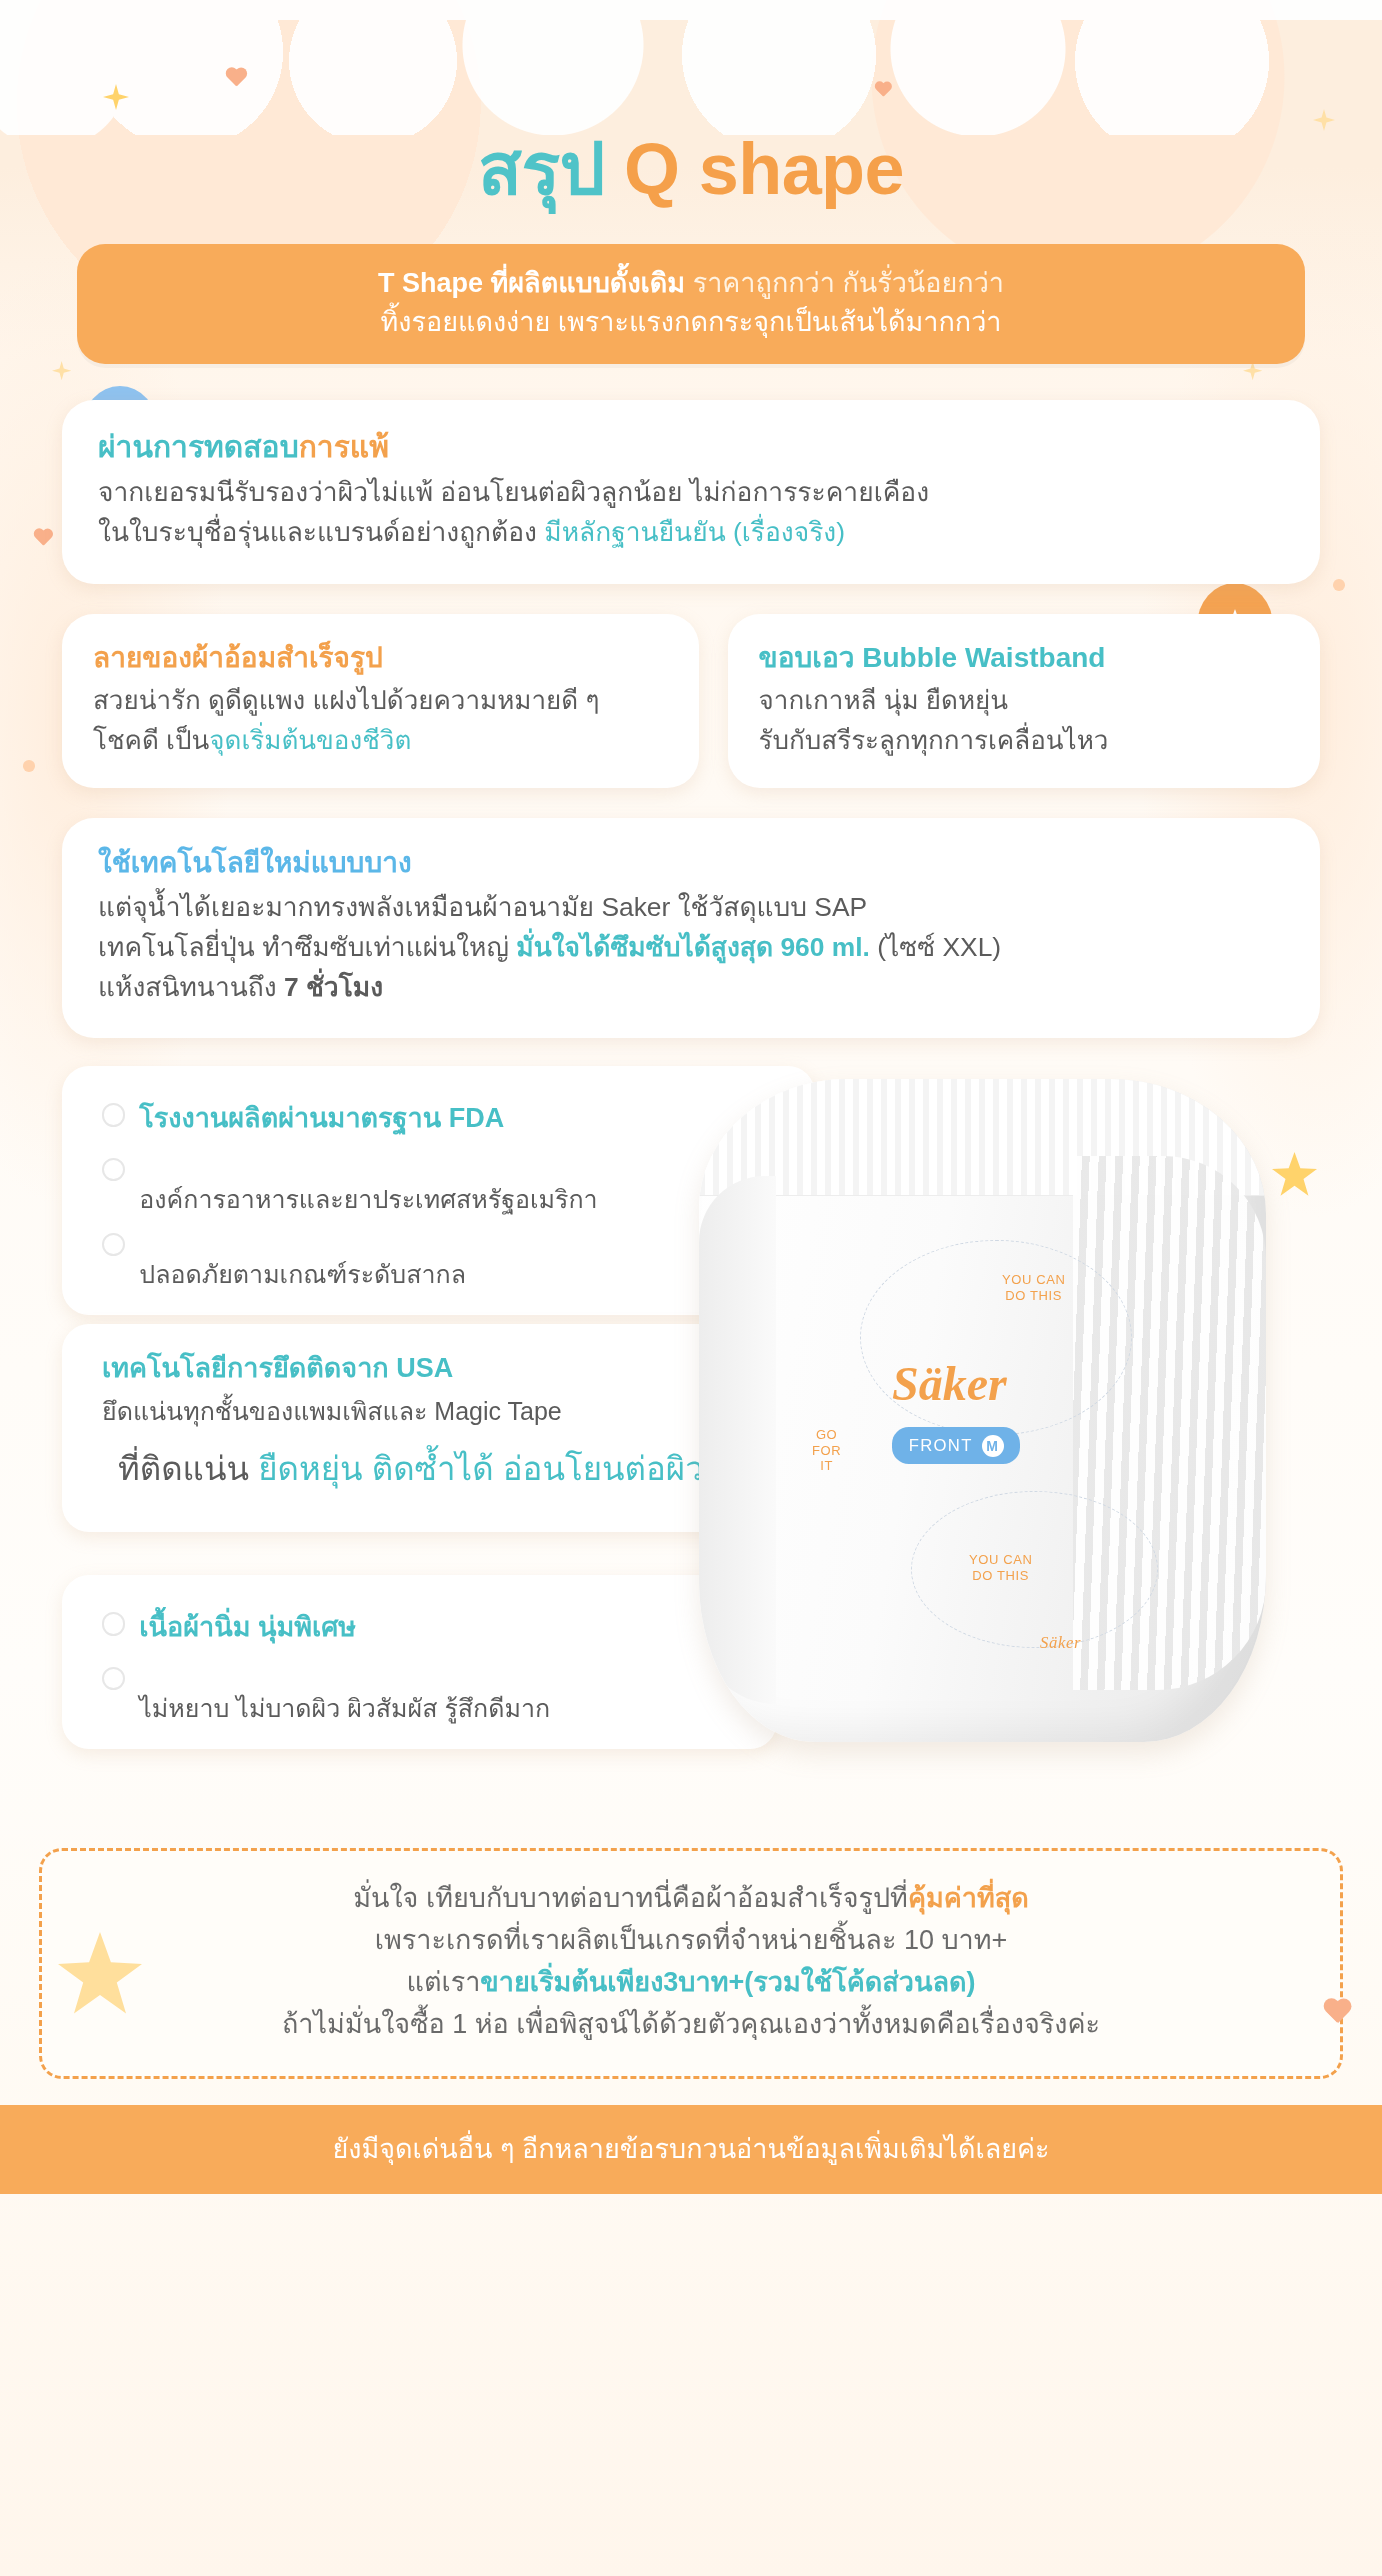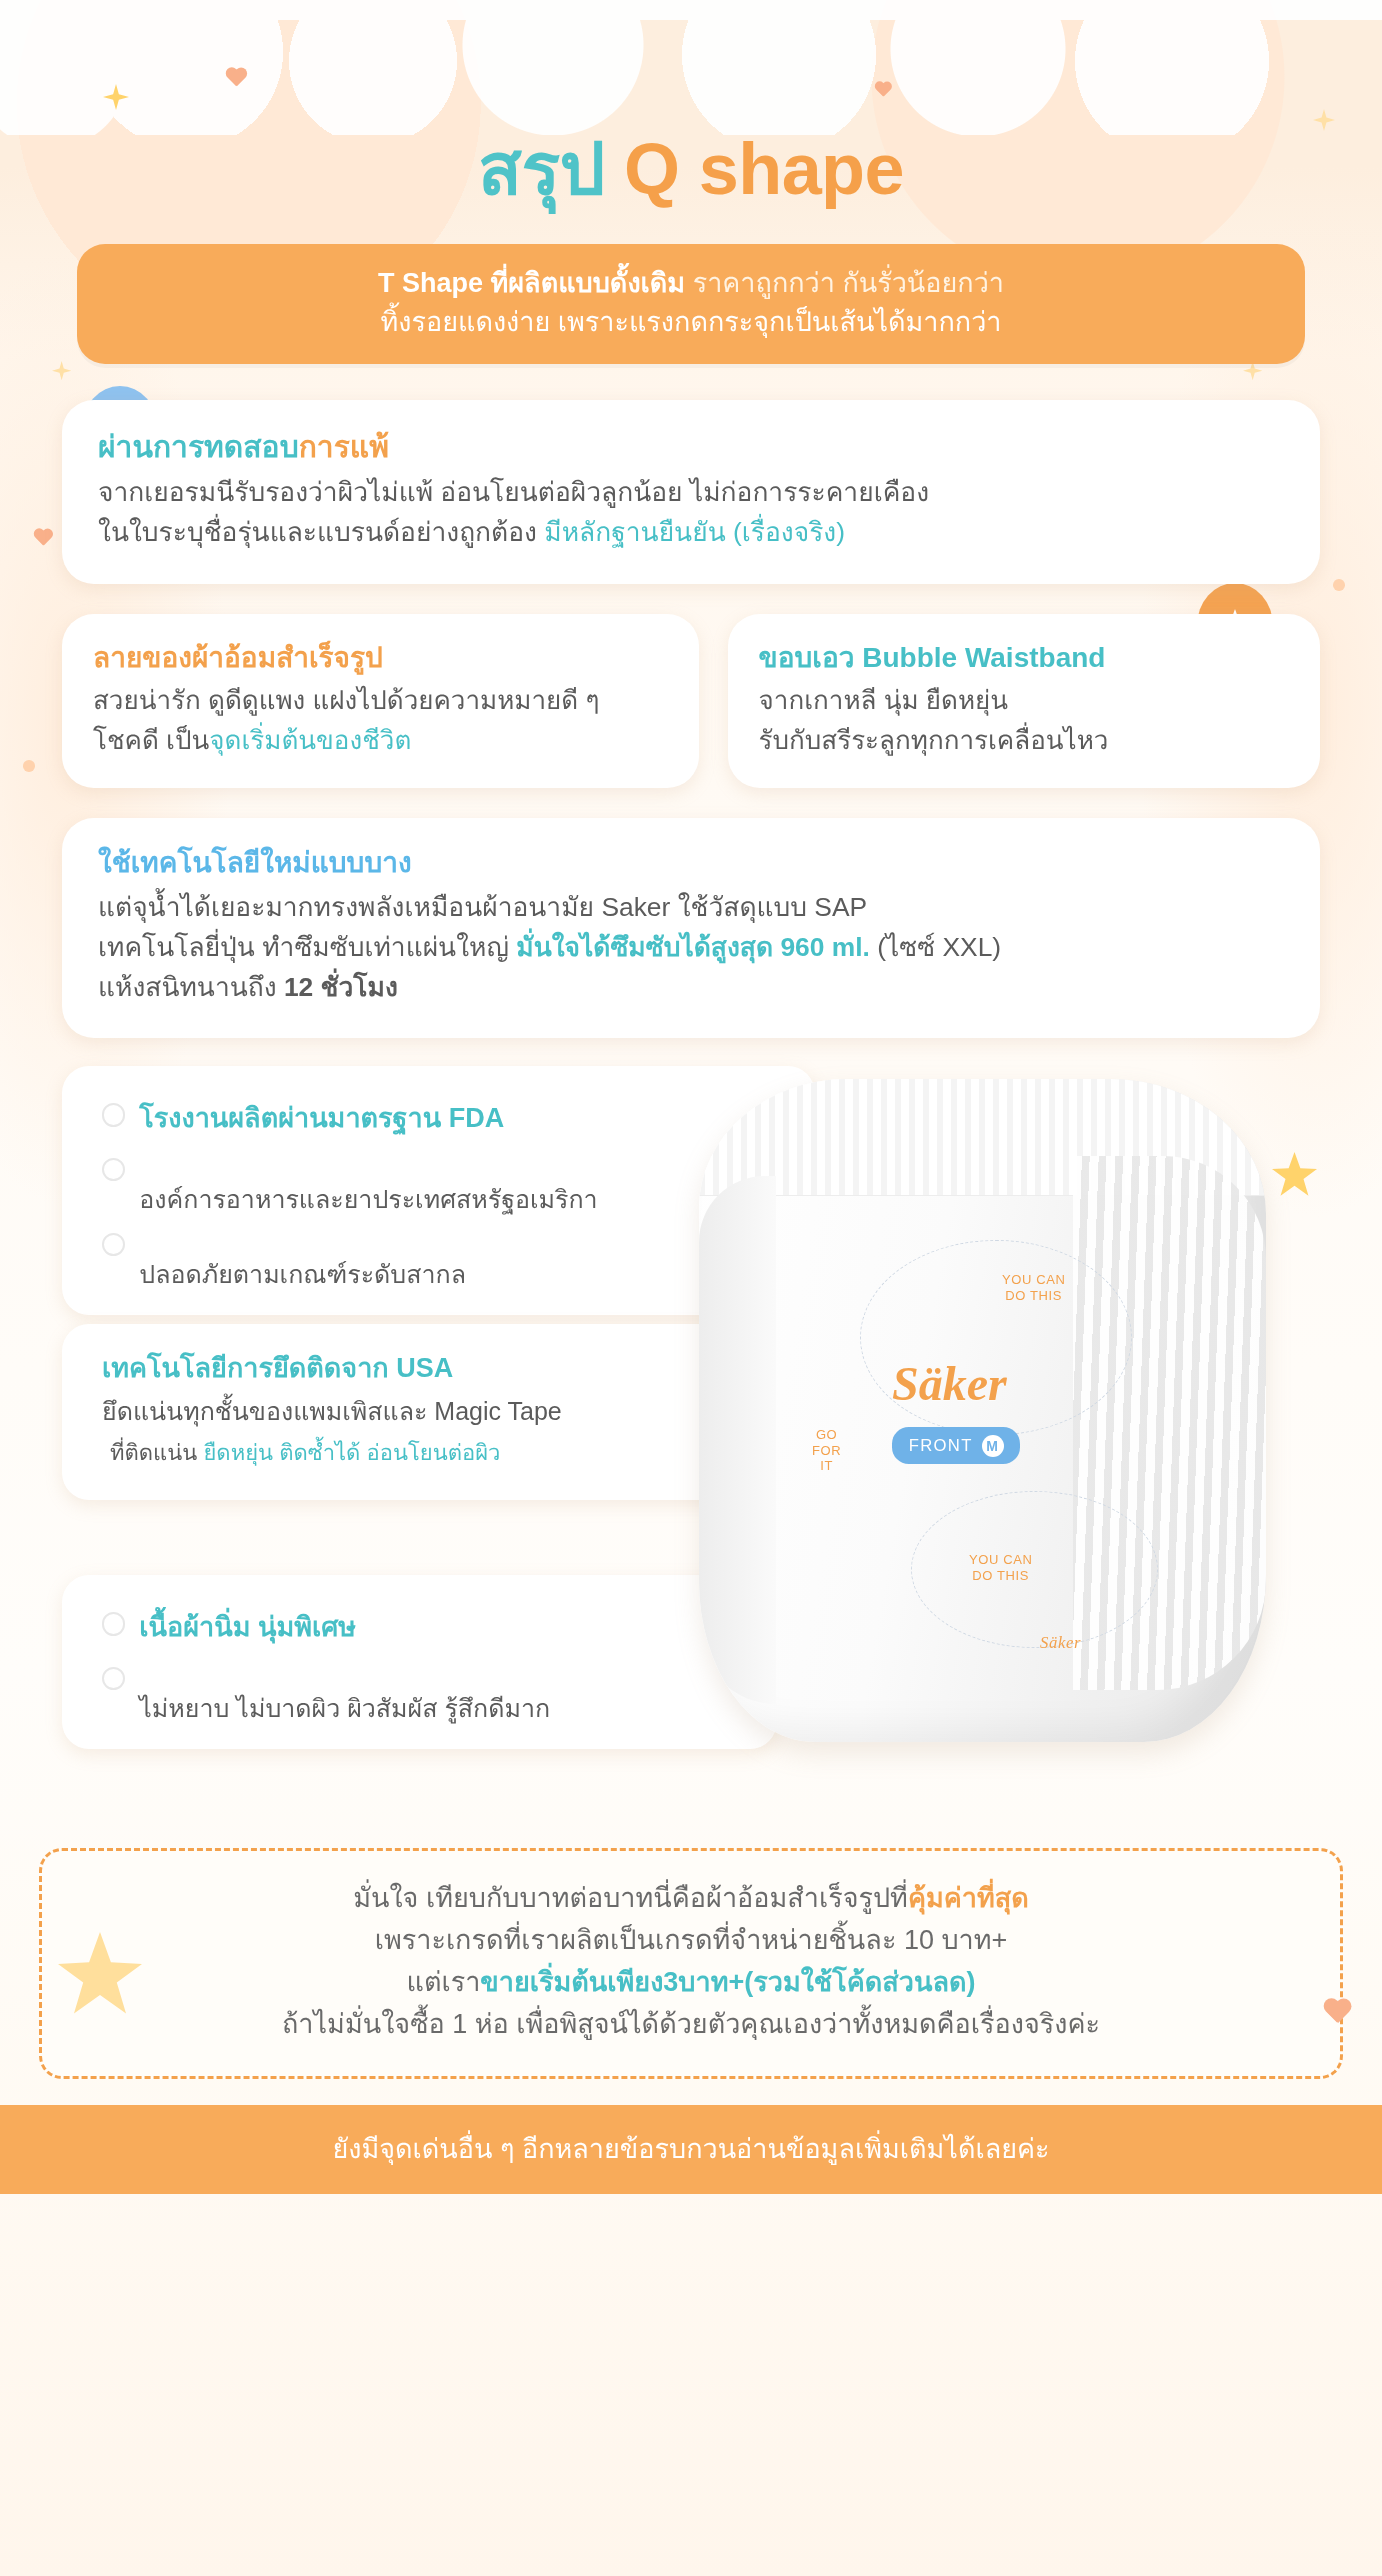--- a/index.html
+++ b/index.html
@@ -280,21 +280,21 @@
   </div>
   <div class="deco star4" style="left:760px;top:901px;width:37px;height:37px;background:#ffe3a8;"></div>
 
   <div class="card card-tech">
     <h3>ใช้เทคโนโลยีใหม่แบบบาง</h3>
     <p>แต่จุน้ำได้เยอะมากทรงพลังเหมือนผ้าอนามัย Saker ใช้วัสดุแบบ SAP</p>
     <p>
       <span>เทคโนโลยี่ปุ่น ทำซึมซับเท่าแผ่นใหญ่ </span><span class="teal" style="font-weight:bold">มั่นใจได้ซึมซับได้สูงสุด 960 ml.</span><span> (ไซซ์ XXL)</span>
     </p>
     <p>
-      <span>แห้งสนิทนานถึง </span><b>12 ชั่วโมง</b>
+      <span>แห้งสนิทนานถึง </span><b>7 ชั่วโมง</b>
     </p>
   </div>
 
   <div class="mid">
 
     <div class="listcard fda">
       <div class="li">
         <span class="bullet"></span>
         <h3 class="teal">โรงงานผลิตผ่านมาตรฐาน FDA</h3>
       </div>
@@ -304,21 +304,21 @@
       </div>
       <div class="li">
         <span class="bullet"></span>
         <span class="txt grey">ปลอดภัยตามเกณฑ์ระดับสากล</span>
       </div>
     </div>
 
     <div class="listcard usa">
       <h3 class="teal">เทคโนโลยีการยึดติดจาก USA</h3>
       <p style="margin:0;font-size:25px;line-height:1.45;color:#5b5b5b;">ยึดแน่นทุกชั้นของแพมเพิสและ Magic Tape</p>
-      <p style="margin:8px;font-size:22px;line-height:1.45;color:#5b5b5b;">
+      <p style="margin:16px;font-size:33px;line-height:1.45;color:#5b5b5b;">
         <span>ที่ติดแน่น </span><span class="teal">ยืดหยุ่น ติดซ้ำได้ อ่อนโยนต่อผิว</span>
       </p>
     </div>
 
     <div class="listcard soft">
       <div class="li">
         <span class="bullet"></span>
         <h3 class="teal">เนื้อผ้านิ่ม นุ่มพิเศษ</h3>
       </div>
       <div class="li">

